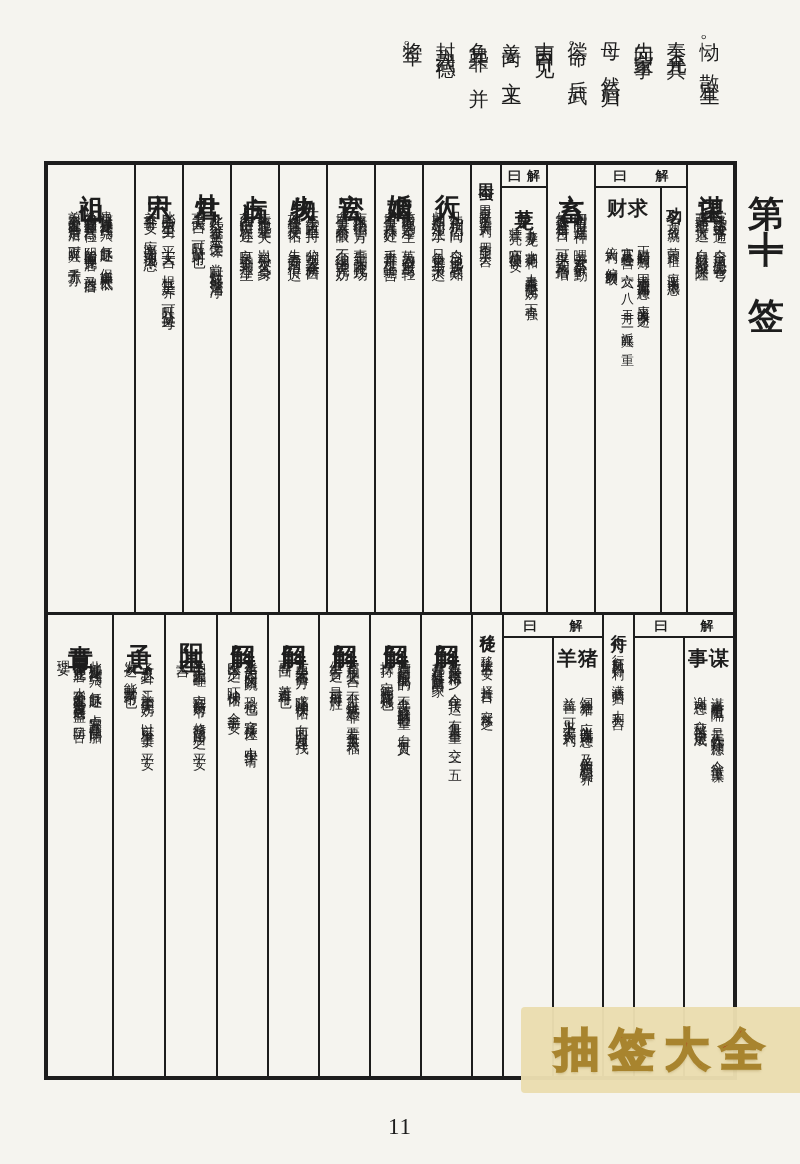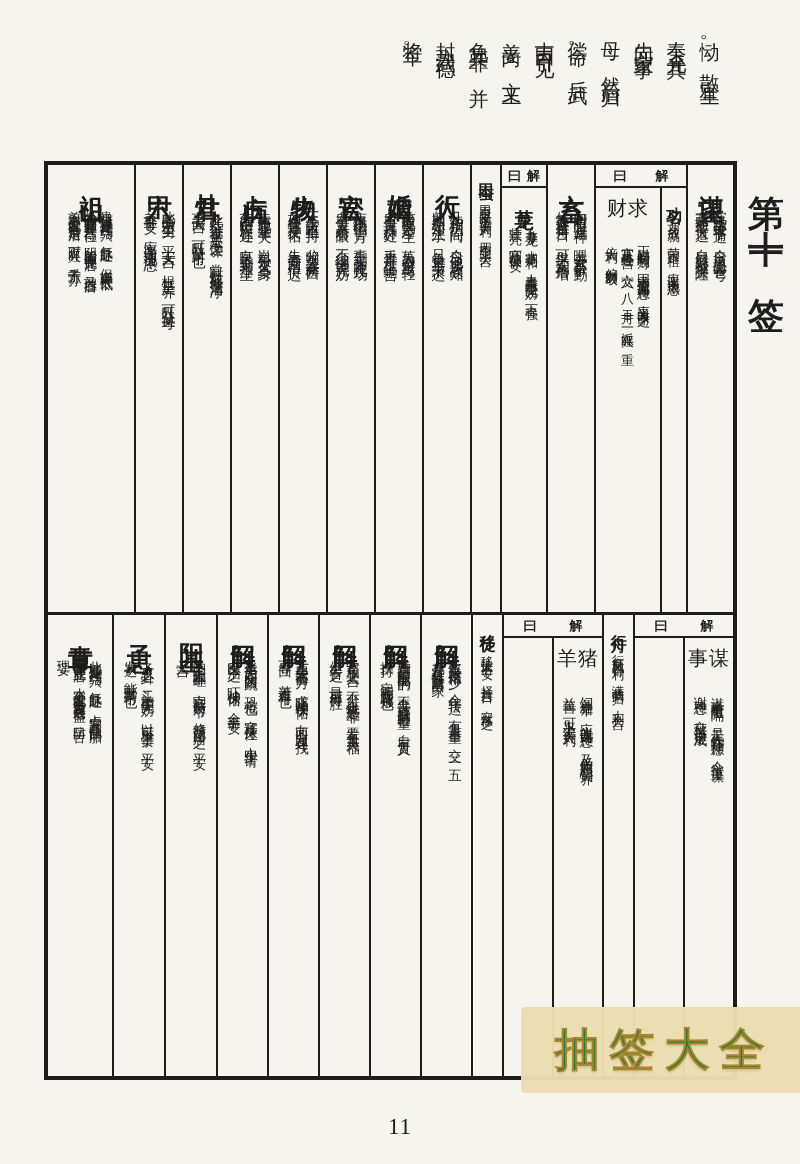--- a/index.html
+++ b/index.html
@@ -30,36 +30,36 @@
   .gband { flex:0 0 21px; height:21px; border-bottom:2px solid var(--ink);
     display:flex; align-items:center; justify-content:space-around;
     font-size:13px; font-weight:700; padding:0 3px; }
   .grow { flex:1; display:flex; flex-direction:row-reverse; min-height:0; }
   .sub { box-sizing:border-box; display:flex; flex-direction:column; min-width:0; flex-shrink:0; }
   .grow > .sub:first-child { border-left:2px solid var(--ink); }
   .vhead { writing-mode:vertical-rl; text-orientation:upright; margin:9px auto 0;
     font-weight:700; font-size:25px; line-height:1.04; letter-spacing:3px; }
   .vhead.mid { font-size:19px; margin-top:5px; letter-spacing:2px; }
   .vhead.small { font-size:16px; margin-top:6px; letter-spacing:2px; }
-  .hhead { text-align:center; font-weight:400; font-size:20px; letter-spacing:1px;
+  .hhead { text-align:center; font-weight:700; font-size:20px; letter-spacing:1px;
     margin-top:7px; white-space:nowrap; }
   .bodywrap { flex:1; display:flex; justify-content:center; padding-top:20px;
     min-height:0; overflow:hidden; }
   .sub .bodywrap { padding-top:14px; }
   .vbody { writing-mode:vertical-rl; text-orientation:upright; }
   .vline { text-align:left; }
   .b14  .vline { width:18px; font-size:14px;   letter-spacing:3px; }
   .b135 .vline { width:17px; font-size:13.5px; letter-spacing:2.5px; }
   .b13  .vline { width:16px; font-size:13px;   letter-spacing:2px; }
   .b12  .vline { width:15px; font-size:12.5px; letter-spacing:2.5px; }
   
   .watermark { position:absolute; left:521px; top:1007px; width:279px; height:86px;
     background:rgba(234,221,175,.97); z-index:5; display:flex; align-items:center;
     justify-content:center; border-radius:4px 0 0 4px; }
-  .wm-text { font-size:45px; font-weight:400; letter-spacing:10px; color:#15803d;
+  .wm-text { font-size:45px; font-weight:700; letter-spacing:10px; color:#b91c1c;
     -webkit-text-stroke:2px #a8842e; text-shadow:0 2px 3px rgba(130,100,30,.35);
     padding-left:8px; white-space:nowrap; }
   .pagenum { position:absolute; top:1086px; left:0; width:100%; text-align:center;
     font-size:23px; letter-spacing:1px;margin-top:28px; }
 </style>
 </head>
 <body>
 
 <div class="story">
   <div class="tline">恸。散宜生</div>

